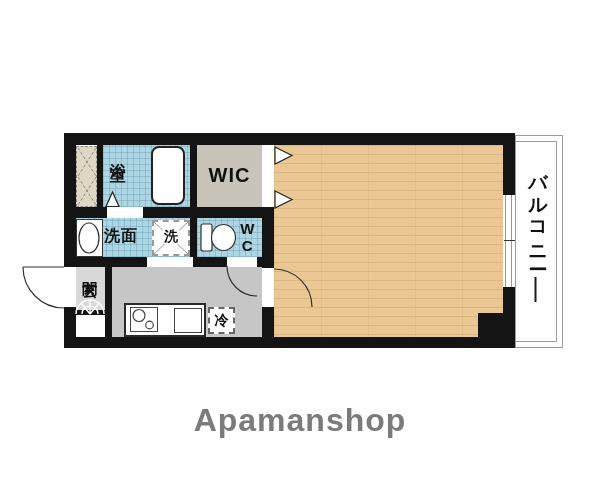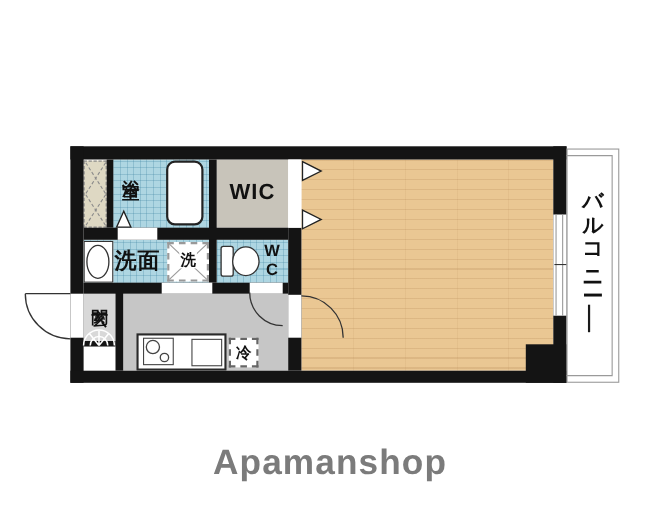--- a/index.html
+++ b/index.html
@@ -105,21 +105,21 @@
     <line x1="535.5" y1="277" x2="535.5" y2="302" stroke="#1a1a1a" stroke-width="2"></line>
     <g fill="none" stroke="#ffffff" stroke-width="1.4">
       <path d="M 76 314 A 14 14 0 0 1 104 314"></path>
       <path d="M 82 314 A 8 8 0 0 1 98 314"></path>
       <path d="M 90 314 L 81 303 M 90 314 L 99 303 M 90 314 L 90 301"></path>
     </g>
   </svg>
 
   <div class="lbl vert" style="left:109px;top:150px;height:58px;font-size:16px;">浴室</div>
   <div class="lbl" style="left:197px;top:165px;width:65px;text-align:center;font-size:20px;letter-spacing:1px;">WIC</div>
-  <div class="lbl" style="left:104px;top:228px;font-size:20px;letter-spacing:1px;">洗面</div>
+  <div class="lbl" style="left:104px;top:228px;font-size:16px;letter-spacing:1px;">洗面</div>
   <div class="lbl" style="left:163px;top:229px;font-size:14px;background:#fff;padding:0 1px;">洗</div>
   <div class="lbl vert" style="left:239px;top:220px;height:38px;font-size:15px;letter-spacing:0;">WC</div>
   <div class="lbl vert" style="left:82px;top:269px;height:46px;font-size:15px;letter-spacing:0;">玄関</div>
   <div class="lbl vert" style="left:528px;top:160px;height:190px;font-size:19px;letter-spacing:3px;">バルコニー</div>
   <div class="lbl" style="left:208px;top:313px;width:27px;text-align:center;font-size:14px;">冷</div>
 
   <div class="abs" style="left:0;top:402px;width:600px;text-align:center;font-size:32px;font-weight:600;color:#7b7b7b;letter-spacing:1px;">Apamanshop</div>
 </div>
 
 </body></html>

